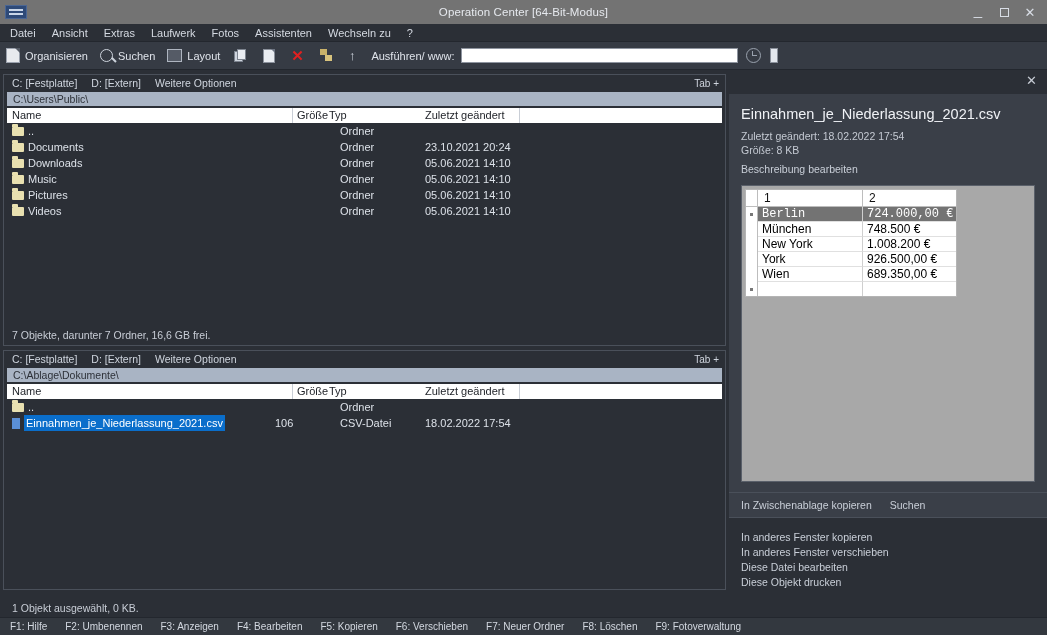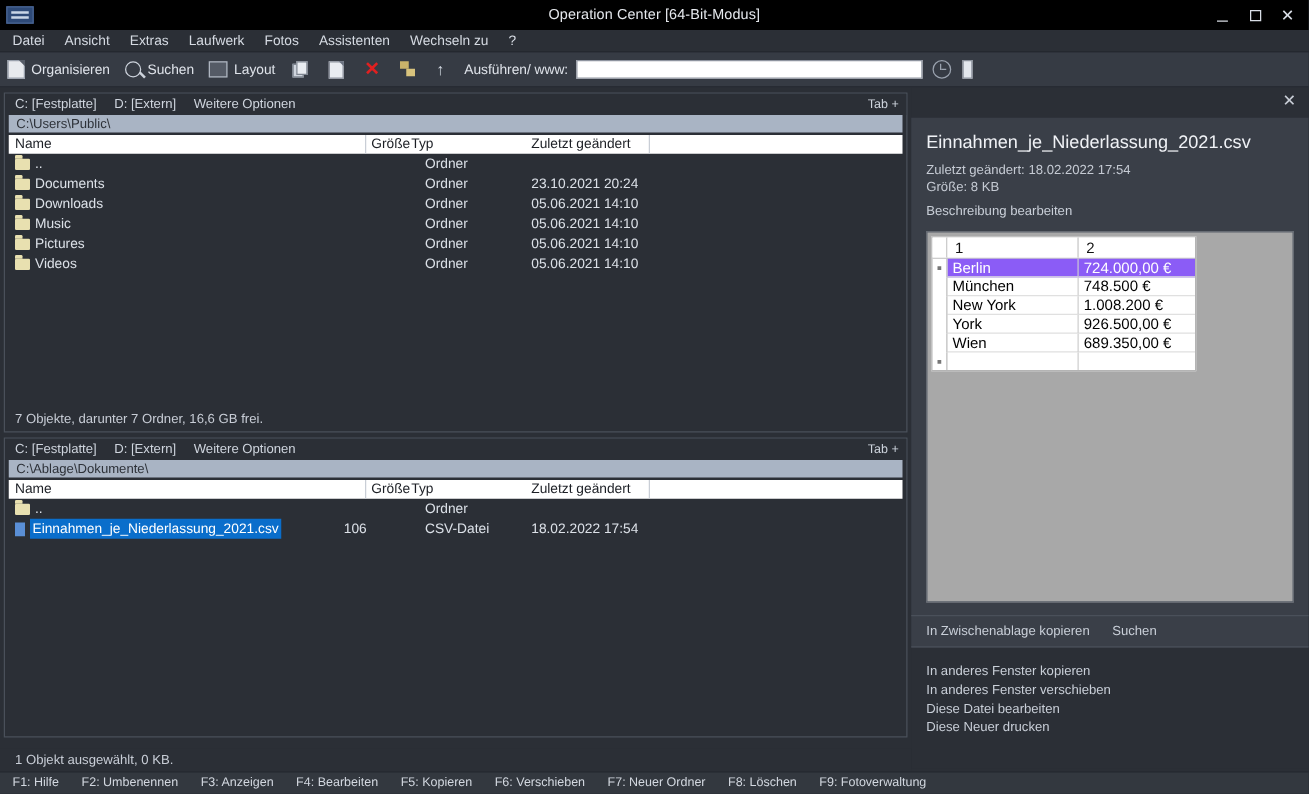--- a/index.html
+++ b/index.html
@@ -7,21 +7,21 @@
     width: 1047px; height: 635px;
     background: #2b2f36;
     font-family: "Liberation Sans", sans-serif;
     overflow: hidden;
   }
   .app { position: relative; width: 1047px; height: 635px; background: #2b2f36; }
 
   
   .titlebar {
     position: absolute; left: 0; top: 0; width: 1047px; height: 24px;
-    background: #000000; display: flex; align-items: center;
+    background: #737373; display: flex; align-items: center;
   }
   .tb-logo {
     width: 22px; height: 14px; margin-left: 5px;
     background: #2e4a78; border: 1px solid #4a6694; position: relative;
   }
   .tb-logo::before, .tb-logo::after {
     content: ""; position: absolute; left: 3px; right: 3px; height: 2px; background: #c9d6e8;
   }
   .tb-logo::before { top: 3px; }
   .tb-logo::after { top: 7px; }
@@ -144,21 +144,21 @@
   .sheet { background: #ffffff; width: 212px; border: 1px solid #b4b4b4; }
   .sheet-row { display: flex; height: 15px; align-items: stretch; }
   .sheet-hdr { height: 17px; border-bottom: 1px solid #bdbdbd; }
   .sh-corner { width: 12px; border-right: 1px solid #bdbdbd; background: #fff; }
   .sh-c1 { width: 105px; border-right: 1px solid #bdbdbd; background: #fff; font-size: 12px; color: #111; padding-left: 6px; line-height: 17px; }
   .sh-c2 { flex: 1; background: #fff; font-size: 12px; color: #111; padding-left: 6px; line-height: 17px; }
   .sh-marker { width: 12px; border-right: 1px solid #bdbdbd; position: relative; }
   .sh-marker .dot { position: absolute; left: 4px; top: 6px; width: 3px; height: 3px; background: #777; }
   .cell1 { width: 105px; border-right: 1px solid #cfcfcf; border-bottom: 1px solid #e0e0e0; font-size: 12px; color: #000; padding-left: 4px; line-height: 15px; overflow: hidden; white-space: nowrap; }
   .cell2 { flex: 1; border-bottom: 1px solid #e0e0e0; font-size: 12px; color: #000; padding-left: 4px; line-height: 15px; overflow: hidden; white-space: nowrap; }
-  .sheet-row.selected .cell1, .sheet-row.selected .cell2 { background: #8b5cf6; color: #ffffff; }
+  .sheet-row.selected .cell1, .sheet-row.selected .cell2 { background: #737373; color: #ffffff; font-family: Liberation Mono, monospace; }
   .sheet-row.empty { height: 14px; }
   .sheet-row.empty .cell1, .sheet-row.empty .cell2 { border-bottom: none; }
 
   .pv-actions {
     border-top: 1px solid #4a505a; border-bottom: 1px solid #4a505a;
     background: #3a3f48; padding: 6px 12px; display: flex; gap: 18px;
   }
   .pv-actions span { font-size: 10.5px; color: #c9cfd8; }
   .pv-links { padding: 12px 12px 0 12px; }
   .pv-links div { font-size: 10.5px; color: #c9cfd8; line-height: 15px; }
@@ -404,21 +404,21 @@
     </div>
 
     <div class="pv-actions">
       <span>In Zwischenablage kopieren</span>
       <span>Suchen</span>
     </div>
     <div class="pv-links">
       <div>In anderes Fenster kopieren</div>
       <div>In anderes Fenster verschieben</div>
       <div>Diese Datei bearbeiten</div>
-      <div>Diese Neuer drucken</div>
+      <div>Diese Objekt drucken</div>
     </div>
   </div>
 
   <div class="statusbar">1 Objekt ausgewählt, 0 KB.</div>
 
   <div class="fnbar">
     <span>F1: Hilfe</span>
     <span>F2: Umbenennen</span>
     <span>F3: Anzeigen</span>
     <span>F4: Bearbeiten</span>

